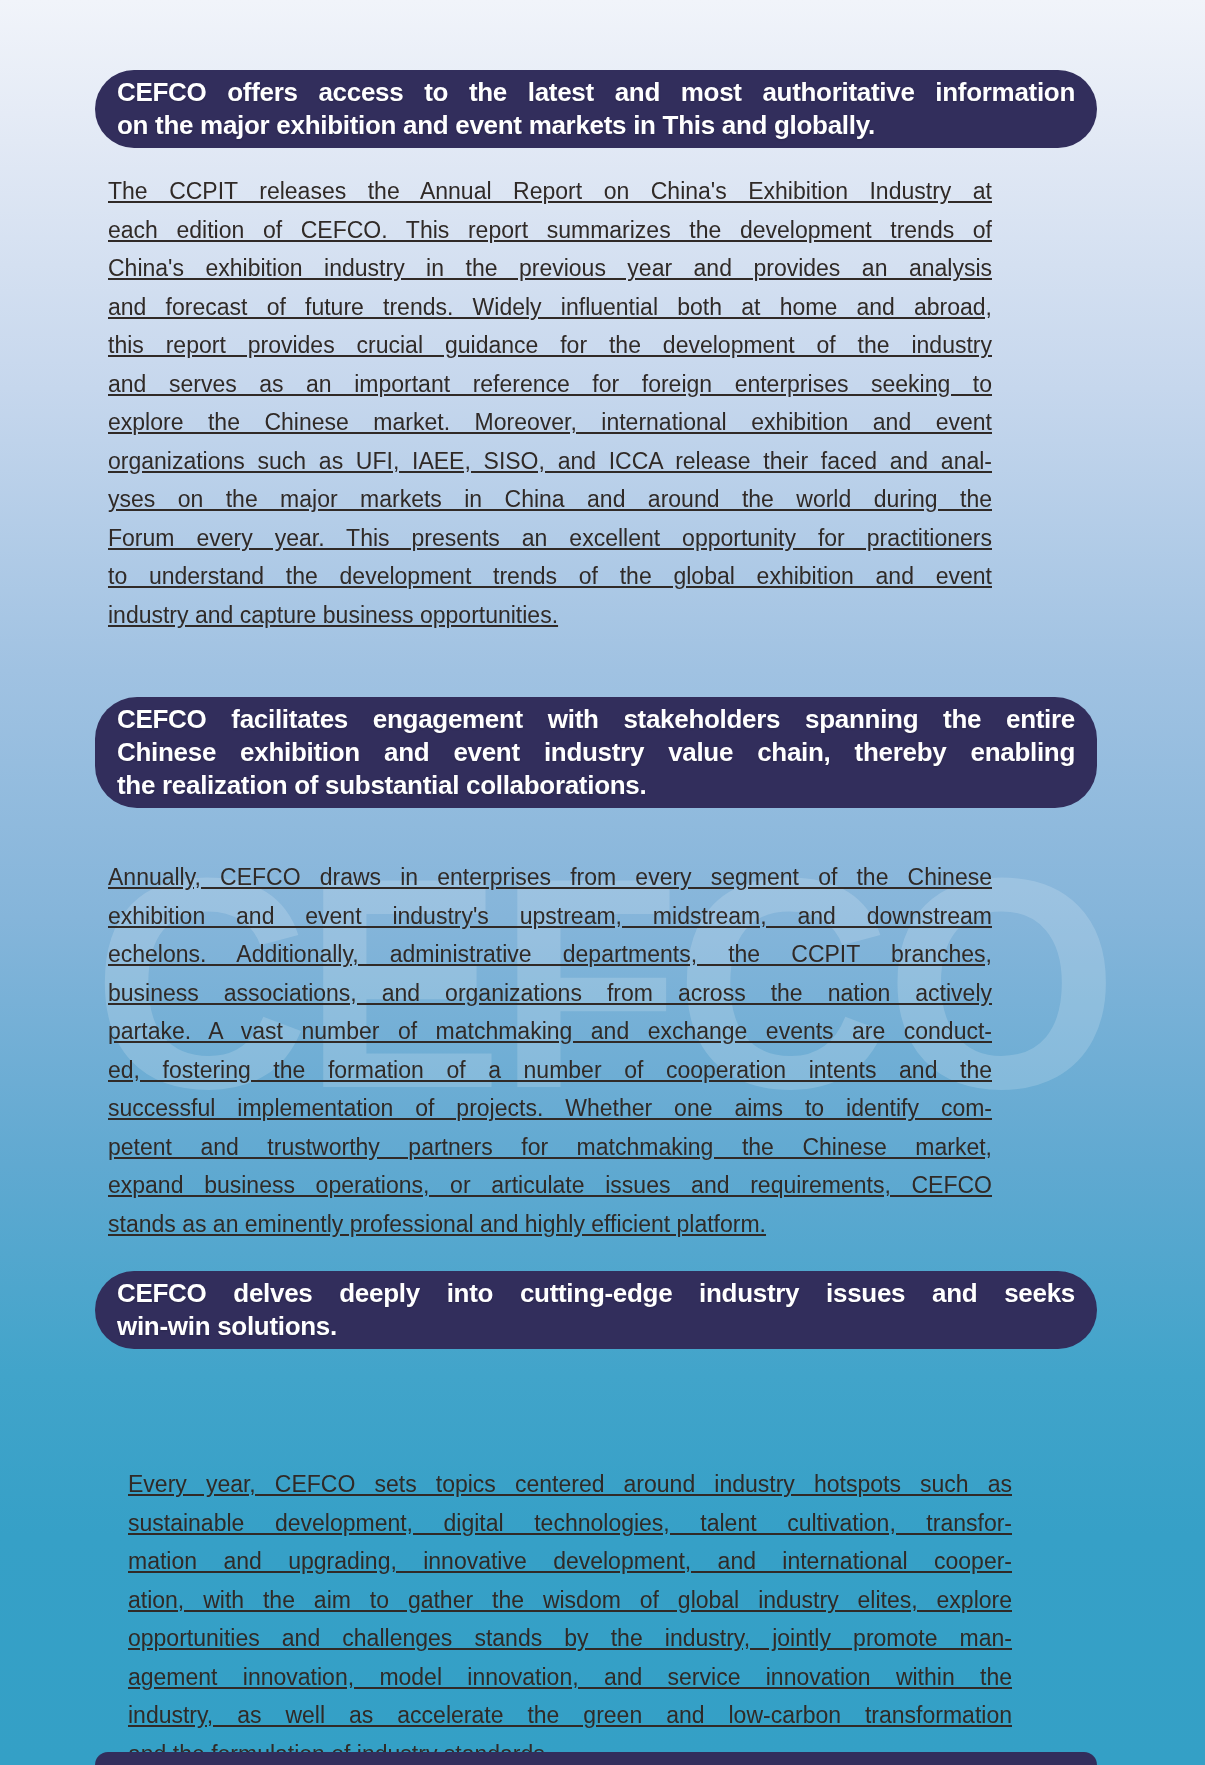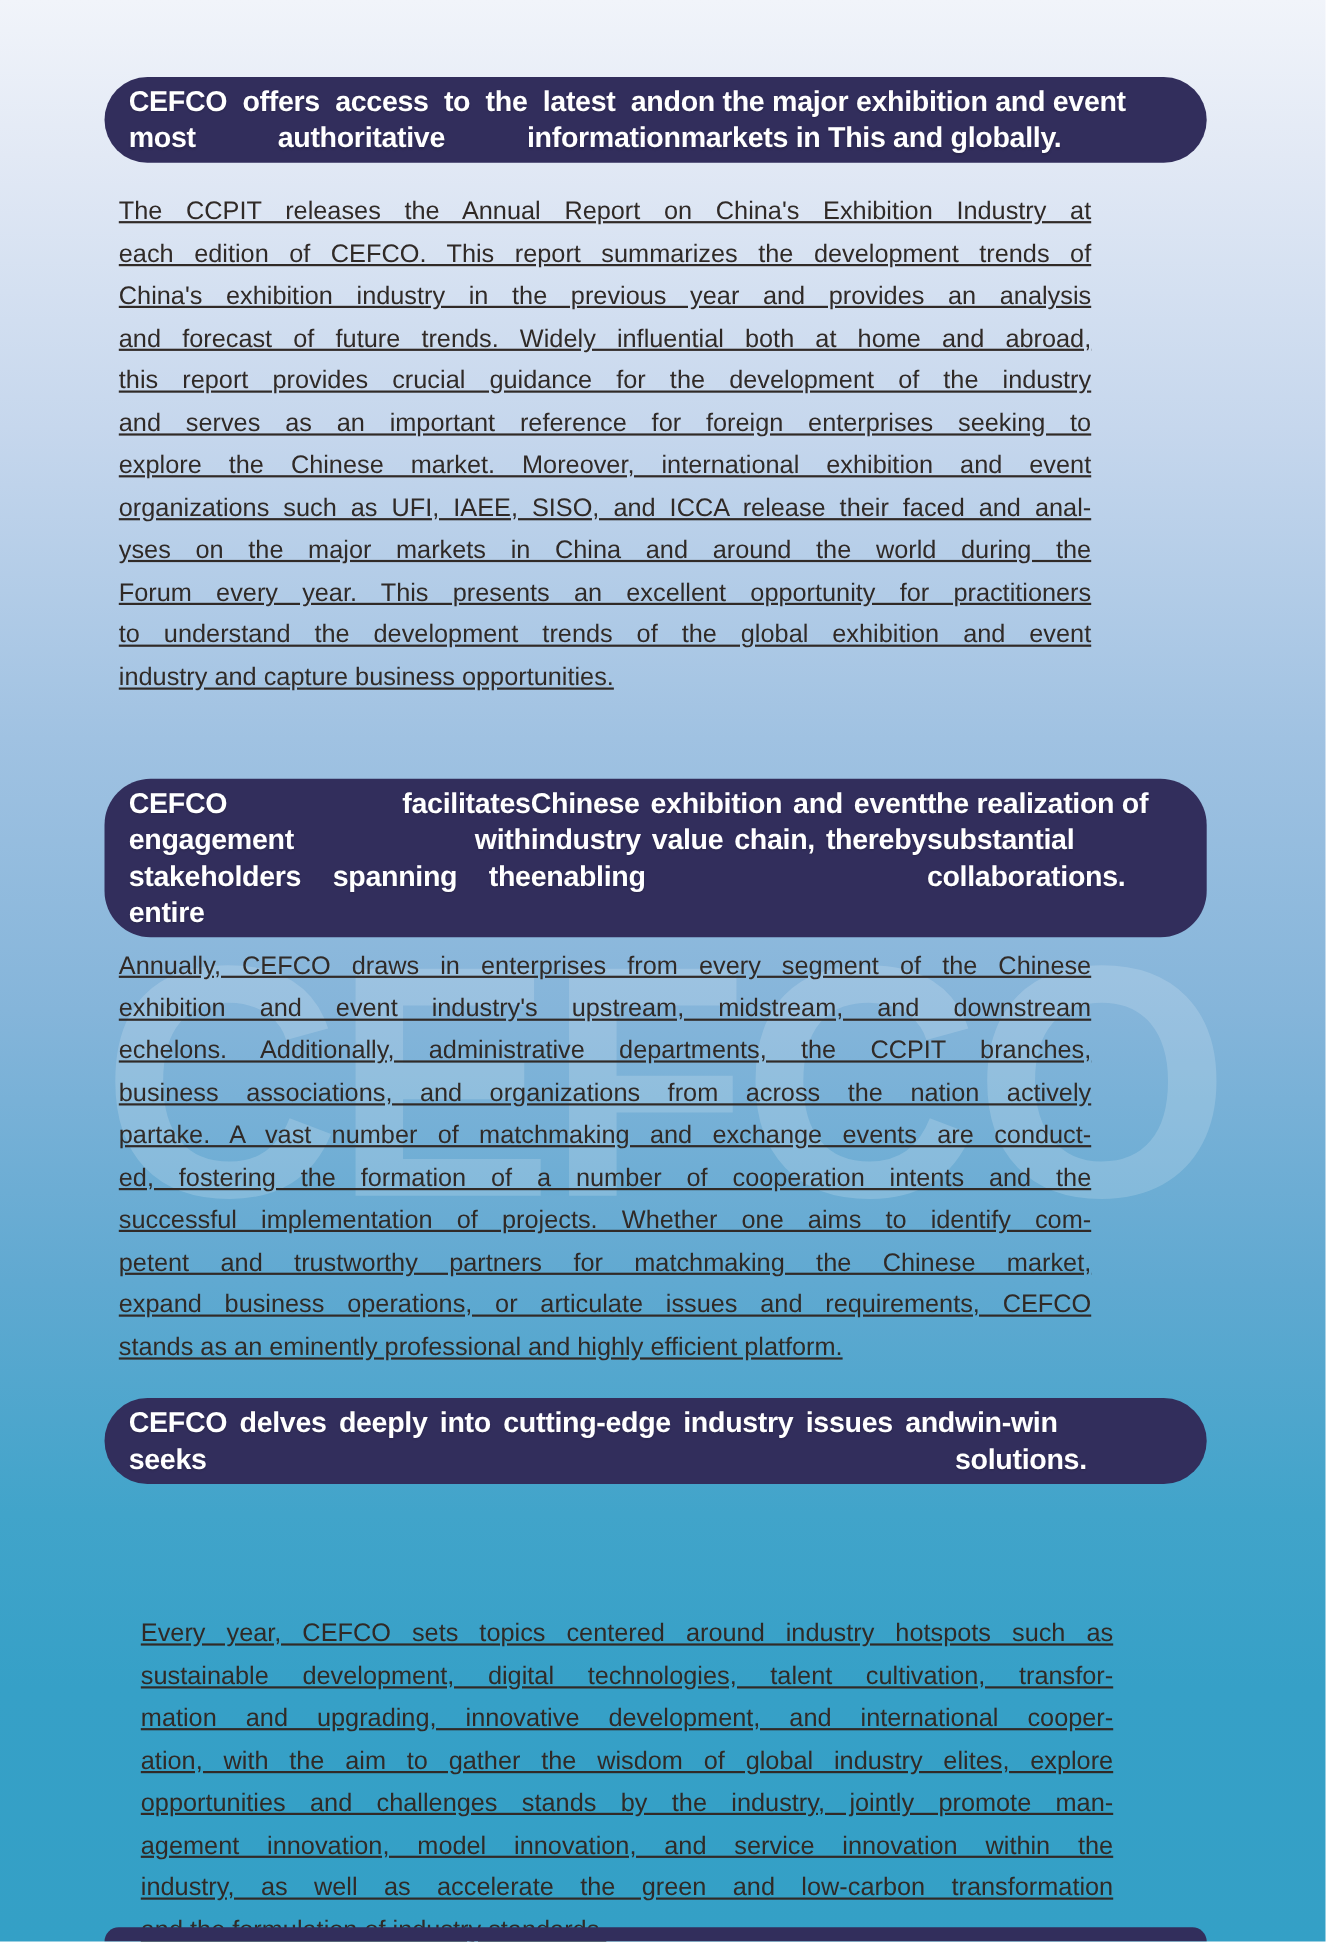--- a/index.html
+++ b/index.html
@@ -40,21 +40,21 @@
 
   .pill {
     position: absolute;
     left: 95px;
     width: 1002px;
     box-sizing: border-box;
     background: #322e5c;
     border-radius: 42px;
     padding: 6px 22px;
     display: flex;
-    flex-direction: row;
+    flex-direction: column;
     justify-content: center;
     color: #ffffff;
   }
   .pill .line {
     font-size: 26px;
     font-weight: bold;
     line-height: 33px;
     letter-spacing: -0.3px;
     text-shadow: 0 1px 2px rgba(0,0,0,0.18);
   }
@@ -68,21 +68,21 @@
   .para .line {
     font-size: 23px;
     line-height: 38.5px;
     text-decoration: underline;
   }
 
   .line.j { text-align: justify; text-align-last: justify; }
 
   .pill-1 { top: 70px;  min-height: 78px; }
   .para-1 { top: 172px; }
-  .pill-2 { top: 697px; min-height: 111px; margin-top: 11px; }
+  .pill-2 { top: 697px; min-height: 111px; }
   .para-2 { top: 858px; }
   .pill-3 { top: 1271px; min-height: 78px; }
   .para-3 { top: 1465px; margin-left: 20px; }
 
   .bottom-pill-peek {
     position: absolute;
     left: 95px;
     bottom: 0;
     width: 1002px;
     height: 13px;

